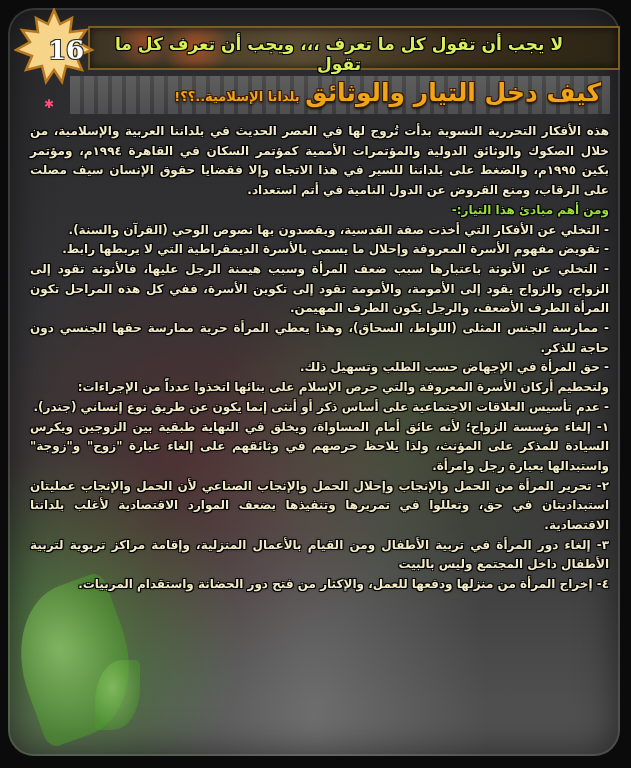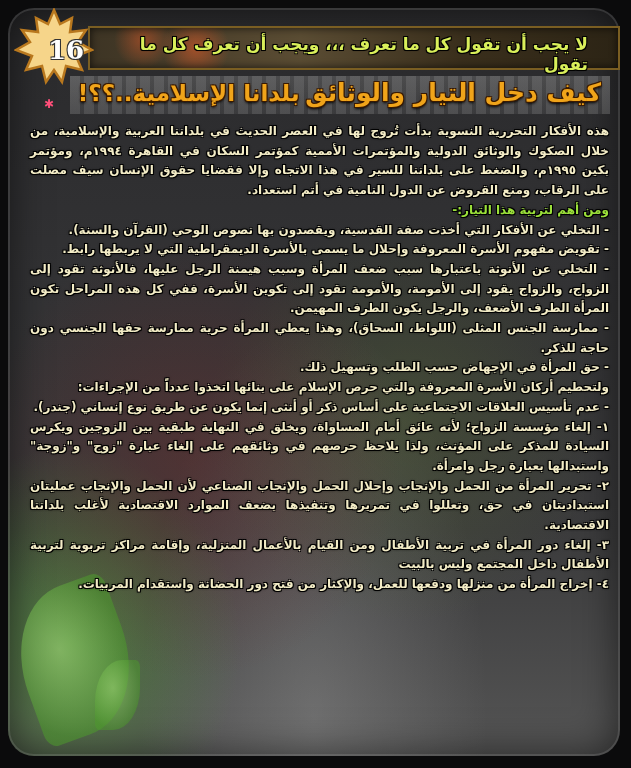--- a/index.html
+++ b/index.html
@@ -28,20 +28,21 @@
       linear-gradient(90deg, #3d3424, #5a4c33 40%, #3a2f1c 70%, #2c2415);
     border:2px solid #7a5e22;
     box-shadow: inset 0 0 8px rgba(0,0,0,0.7);
   }
   .banner-text {
     position:absolute; right:30px; top:6px;
     direction:rtl;
     font-weight:bold; font-size:17px;
     color:#d9ef5a;
     text-shadow: 0 0 2px #000, 1px 1px 0 #000, -1px -1px 0 #000, 1px -1px 0 #000, -1px 1px 0 #000;
+    text-align: center;
   }
   .leaf {
     position:absolute; left:14px; top:8px; width:80px; height:80px;
   }
   .leaf-number {
     position:absolute; left:34px; top:27px;
     font-family:"DejaVu Serif", serif;
     font-weight:bold; font-size:26px; color:#fff;
     text-shadow: 1px 1px 0 #333, -1px -1px 0 #333, 1px -1px 0 #333, -1px 1px 0 #333;
   }
@@ -51,21 +52,21 @@
       repeating-linear-gradient(90deg, rgba(200,200,200,0.18) 0 10px, rgba(120,120,120,0.1) 10px 14px),
       linear-gradient(180deg, rgba(150,150,150,0.25), rgba(80,80,80,0.2));
   }
   .title {
     position:absolute; right:30px; top:78px;
     direction:rtl; white-space:nowrap;
     font-weight:bold; color:#f0a41a;
     text-shadow: 1px 1px 0 #3a1a00, -1px -1px 0 #3a1a00, 1px -1px 0 #3a1a00, -1px 1px 0 #3a1a00, 0 2px 3px #000;
   }
   .title .big { font-size:25px; }
-  .title .small { font-size:23px; }
+  .title .small { font-size:13px; }
   .star {
     position:absolute; left:44px; top:97px; color:#ff4f7a; font-size:12px;
   }
   .body-text {
     position:absolute; left:30px; right:22px; top:122px;
     direction:rtl; text-align:justify;
     font-weight:bold; font-size:12px; line-height:19.7px;
     color:#f3ecc6;
     text-shadow: 1px 1px 0 #000, -1px -1px 0 #000, 1px -1px 0 #000, -1px 1px 0 #000, 0 0 3px #000;
   }
@@ -105,21 +106,21 @@
 
 <div class="title-strip"></div>
 <div class="title">
   <span class="big">كيف دخل التيار والوثائق</span>
   <span class="small">بلدانا الإسلامية..؟؟!</span>
 </div>
 <div class="star">✱</div>
 
 <div class="body-text">
   <p>هذه الأفكار التحررية النسوية بدأت تُروج لها في العصر الحديث في بلداننا العربية والإسلامية، من خلال الصكوك والوثائق الدولية والمؤتمرات الأممية كمؤتمر السكان في القاهرة ١٩٩٤م، ومؤتمر بكين ١٩٩٥م، والضغط على بلداننا للسير في هذا الاتجاه وإلا فقضايا حقوق الإنسان سيف مصلت على الرقاب، ومنع القروض عن الدول النامية في أتم استعداد.</p>
-  <p class="green">ومن أهم لتربية هذا التيار:-</p>
+  <p class="green">ومن أهم مبادئ هذا التيار:-</p>
   <p>- التخلي عن الأفكار التي أخذت صفة القدسية، ويقصدون بها نصوص الوحي (القرآن والسنة).</p>
   <p>- تقويض مفهوم الأسرة المعروفة وإحلال ما يسمى بالأسرة الديمقراطية التي لا يربطها رابط.</p>
   <p>- التخلي عن الأنوثة باعتبارها سبب ضعف المرأة وسبب هيمنة الرجل عليها، فالأنوثة تقود إلى الزواج، والزواج يقود إلى الأمومة، والأمومة تقود إلى تكوين الأسرة، ففي كل هذه المراحل تكون المرأة الطرف الأضعف، والرجل يكون الطرف المهيمن.</p>
   <p>- ممارسة الجنس المثلى (اللواط، السحاق)، وهذا يعطي المرأة حرية ممارسة حقها الجنسي دون حاجة للذكر.</p>
   <p>- حق المرأة في الإجهاض حسب الطلب وتسهيل ذلك.</p>
   <p>ولتحطيم أركان الأسرة المعروفة والتي حرص الإسلام على بنائها اتخذوا عدداً من الإجراءات:</p>
   <p>- عدم تأسيس العلاقات الاجتماعية على أساس ذكر أو أنثى إنما يكون عن طريق نوع إنساني (جندر).</p>
   <p>١- إلغاء مؤسسة الزواج؛ لأنه عائق أمام المساواة، ويخلق في النهاية طبقية بين الزوجين ويكرس السيادة للمذكر على المؤنث، ولذا يلاحظ حرصهم في وثائقهم على إلغاء عبارة "زوج" و"زوجة" واستبدالها بعبارة رجل وامرأة.</p>
   <p>٢- تحرير المرأة من الحمل والإنجاب وإحلال الحمل والإنجاب الصناعي لأن الحمل والإنجاب عمليتان استبداديتان في حق، وتعللوا في تمريرها وتنفيذها بضعف الموارد الاقتصادية لأغلب بلداننا الاقتصادية.</p>
   <p>٣- إلغاء دور المرأة في تربية الأطفال ومن القيام بالأعمال المنزلية، وإقامة مراكز تربوية لتربية الأطفال داخل المجتمع وليس بالبيت</p>

